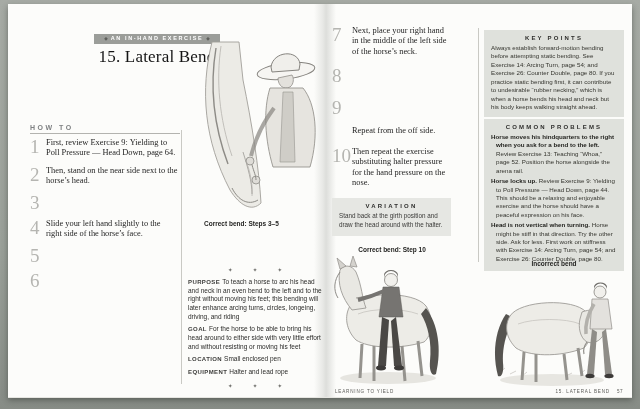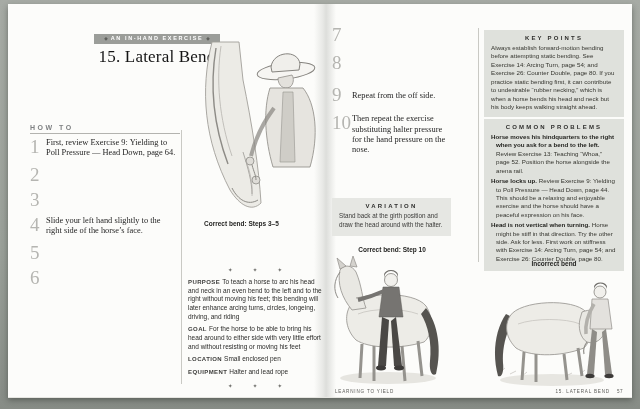--- a/index.html
+++ b/index.html
@@ -123,20 +123,21 @@
   <div class="caption cap1">Correct bend: Steps 3–5</div>
 
   <div class="howto-head">HOW TO</div>
   <div class="steps steps-left">
     <div class="step">
         <span class="step-num">1</span>
         <span class="step-text">First, review Exercise 9: Yielding to Poll Pressure — Head Down, page 64.</span>
       </div>
     <div class="step">
         <span class="step-num">2</span>
+        <span class="step-text">Then, stand on the near side next to the horse’s head.</span>
       </div>
     <div class="step">
         <span class="step-num">3</span>
       </div>
     <div class="step">
         <span class="step-num">4</span>
         <span class="step-text">Slide your left hand slightly to the right side of the horse’s face.</span>
       </div>
     <div class="step">
         <span class="step-num">5</span>
@@ -154,27 +155,28 @@
       <p><span class="lbl">GOAL</span><span>For the horse to be able to bring his head around to either side with very little effort and without resisting or moving his feet</span></p>
       <p><span class="lbl">LOCATION</span><span>Small enclosed pen</span></p>
       <p><span class="lbl">EQUIPMENT</span><span>Halter and lead rope</span></p>
     </div>
     <div class="ornament">✦ ✦ ✦</div>
   </div>
 
   <div class="steps steps-right">
     <div class="step" style="margin-bottom:10px">
         <span class="step-num">7</span>
+        <span class="step-text">Next, place your right hand in the middle of the left side of the horse’s neck.</span>
       </div>
     <div class="step" style="margin-bottom:14px">
         <span class="step-num">8</span>
       </div>
     <div class="step" style="margin-bottom:10px">
         <span class="step-num">9</span>
-        <span class="step-text" style="margin-top:5px">Repeat from the off side.</span>
+        <span class="step-text" style="margin-top:27px">Repeat from the off side.</span>
       </div>
     <div class="step">
         <span class="step-num">10</span>
         <span class="step-text">Then repeat the exercise substituting halter pressure for the hand pressure on the nose.</span>
       </div>
   </div>
 
   <div class="variation">
     <div class="box-head">VARIATION</div>
     <div class="box-text">Stand back at the girth position and draw the head around with the halter.</div>

